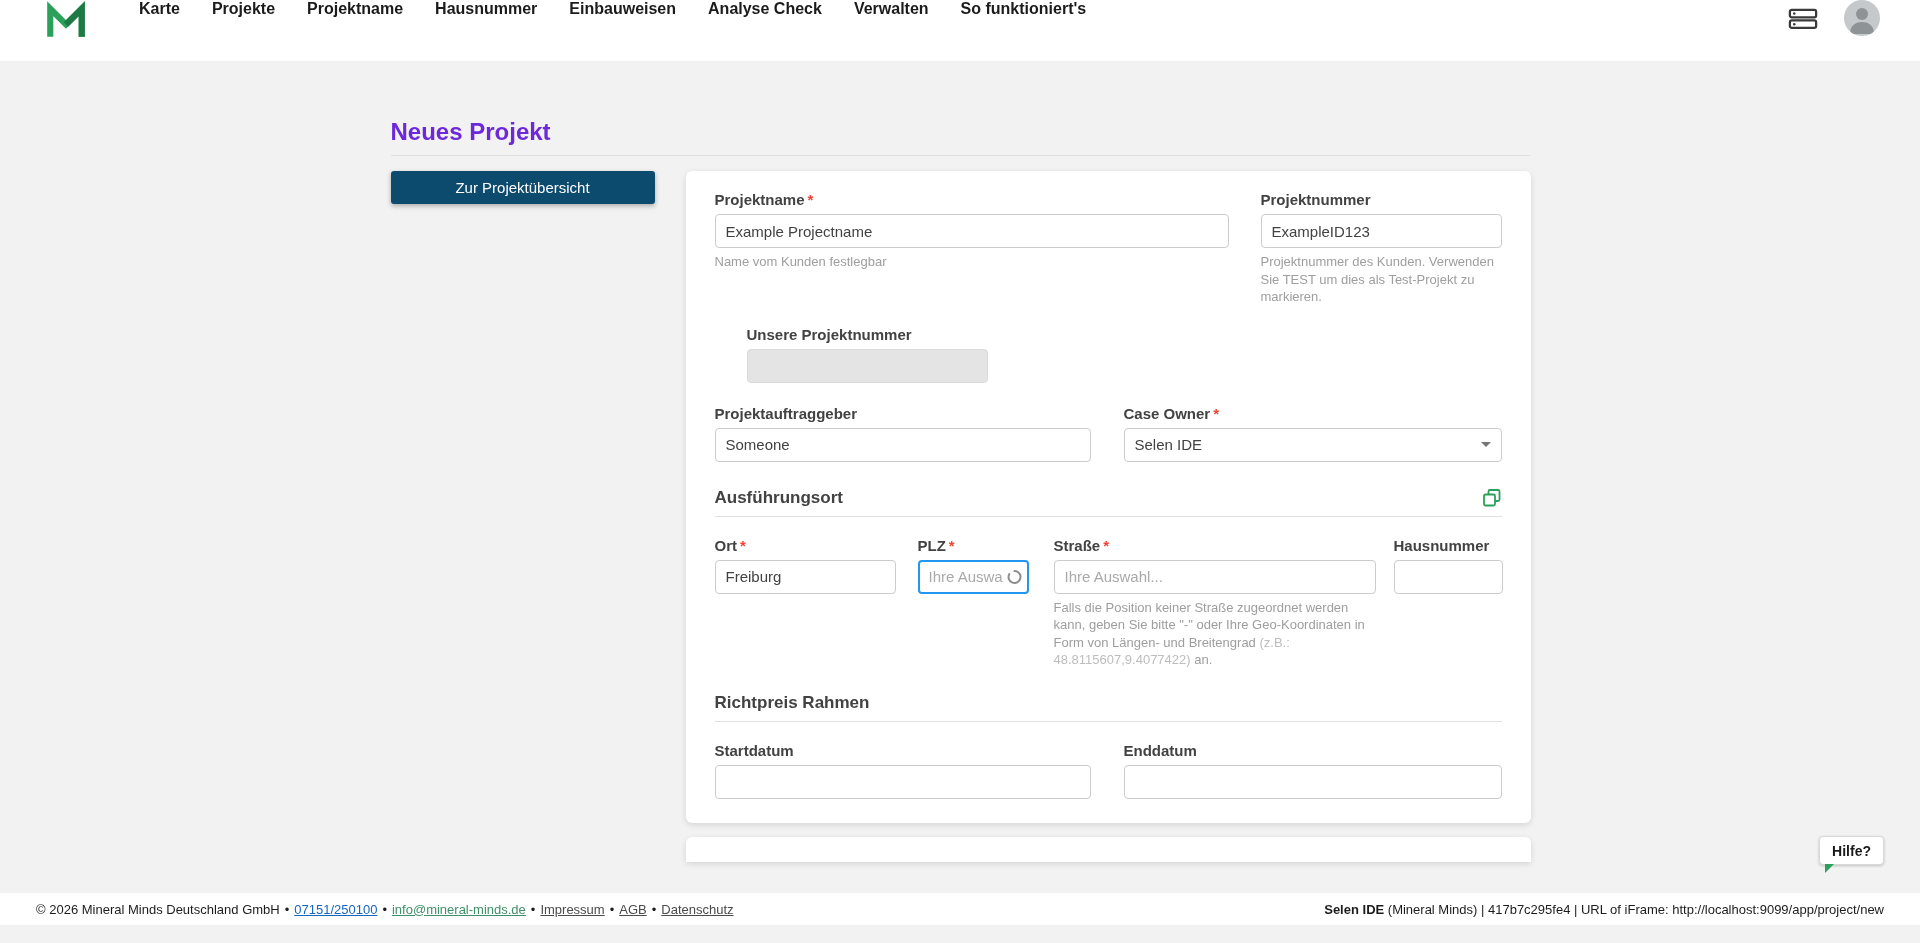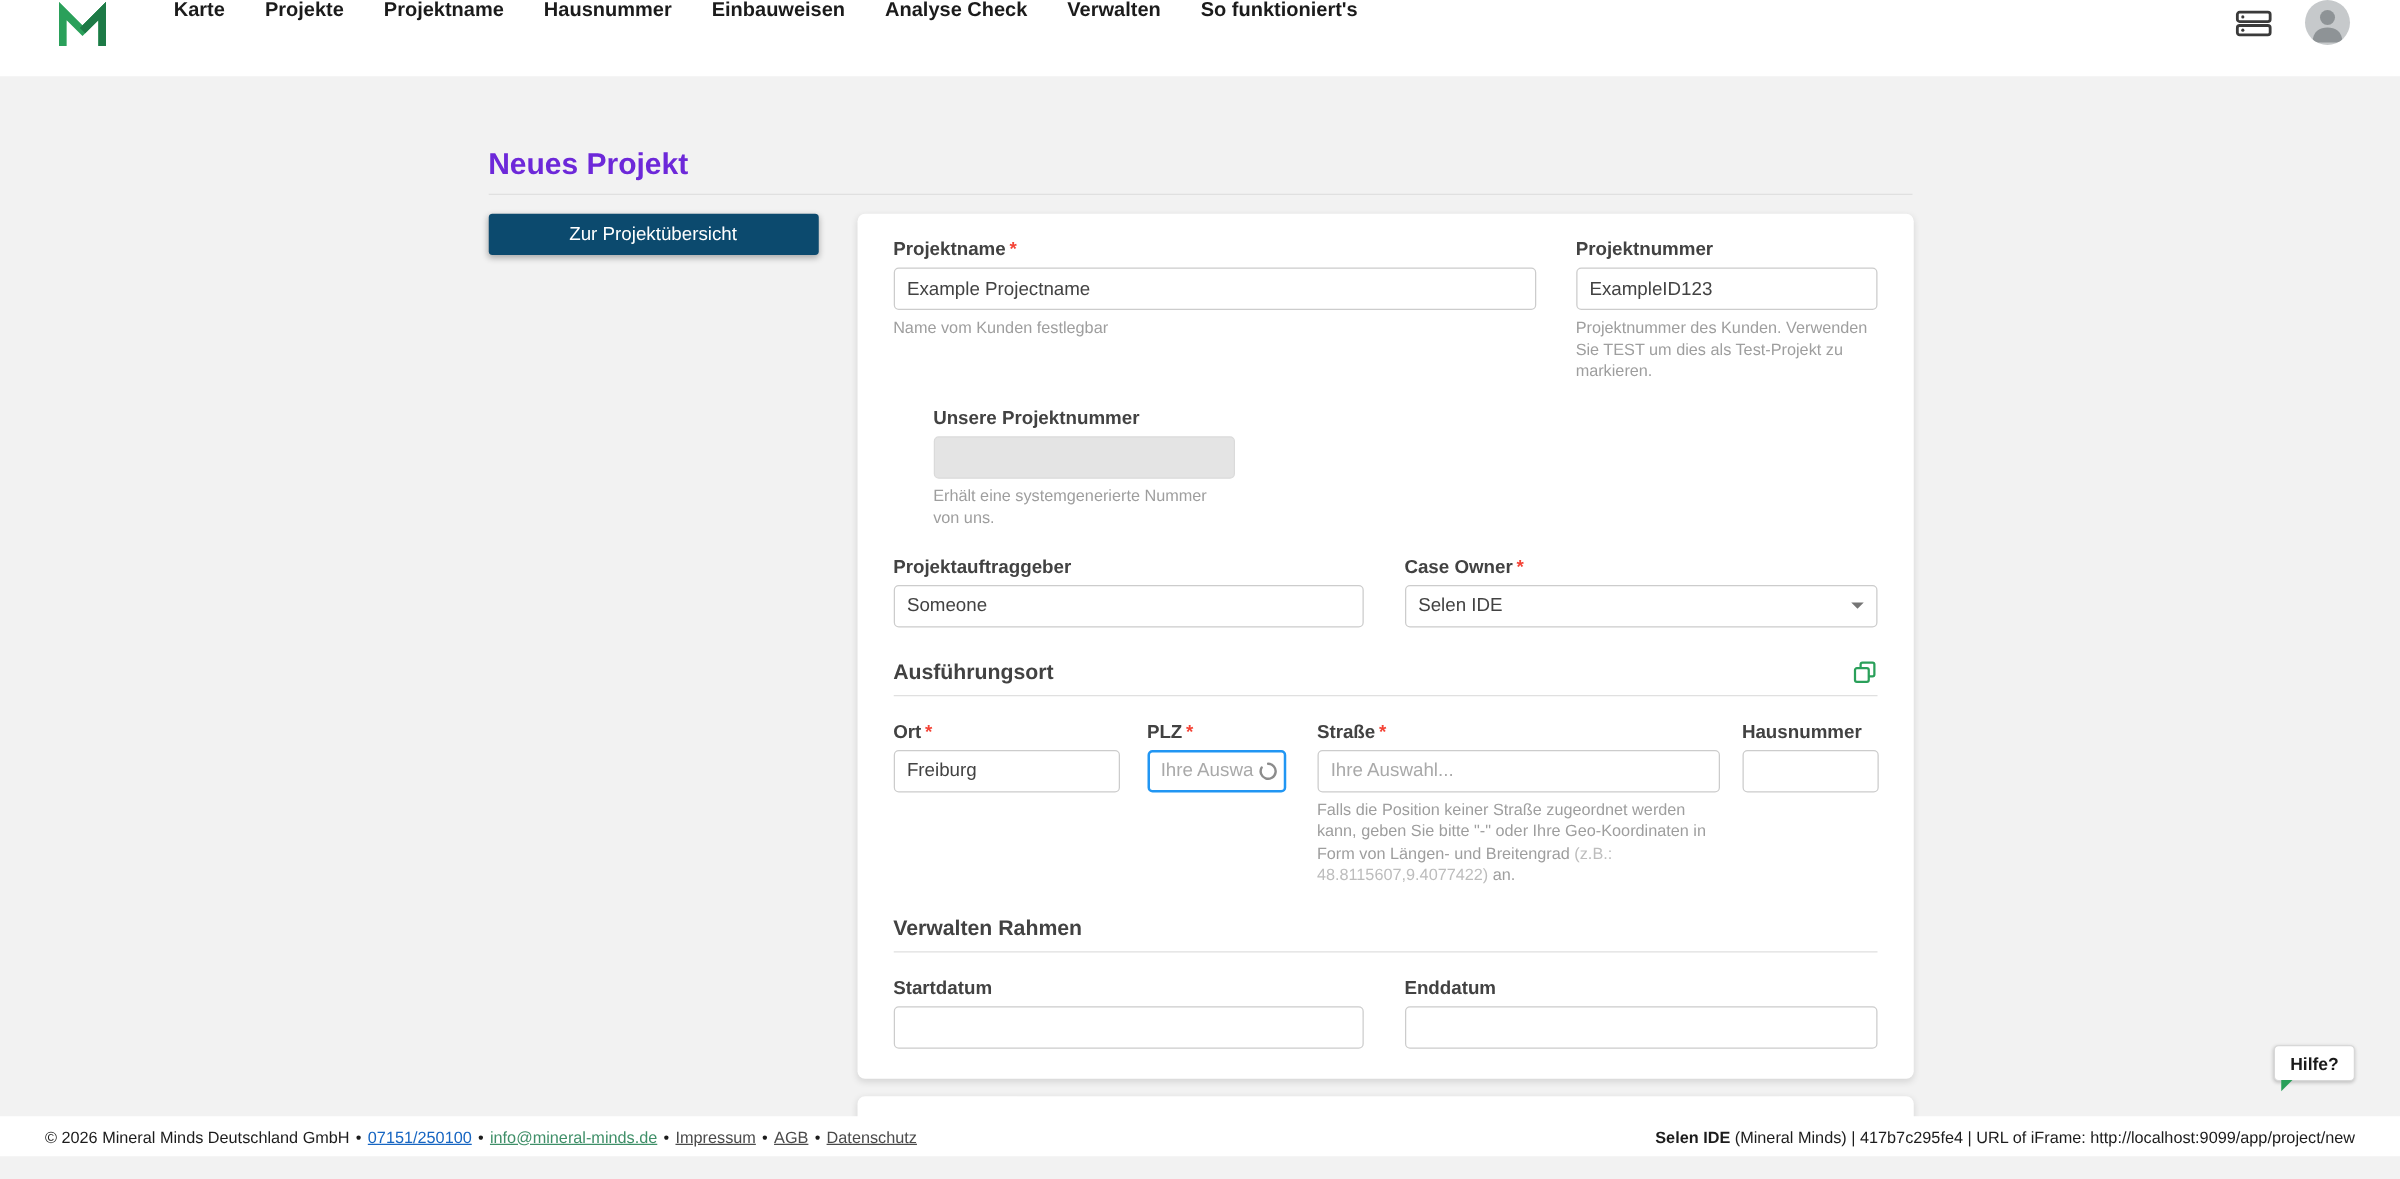--- a/index.html
+++ b/index.html
@@ -174,21 +174,20 @@
             <label class="field-label">Projektnummer</label>
             <input class="text-input" type="text" value="ExampleID123" style="">
             <div class="helper">Projektnummer des Kunden. Verwenden Sie TEST um dies als Test-Projekt zu markieren.</div>
           </div>
         </div>
 
         <div class="form-row row-2">
           <div class="col-side">
             <label class="field-label">Unsere Projektnummer</label>
             <input class="text-input" type="text" disabled="" value="" style="">
-            <div class="helper">Erhält eine systemgenerierte Nummer von uns.</div>
           </div>
         </div>
 
         <div class="form-row row-3">
           <div class="col-half-a">
             <label class="field-label">Projektauftraggeber</label>
             <input class="text-input" type="text" value="Someone" style="">
           </div>
           <div class="col-half-b">
             <label class="field-label"><span>Case Owner</span><span class="req">*</span></label>
@@ -231,21 +230,21 @@
             <input class="text-input" type="text" placeholder="Ihre Auswahl..." style="">
             <div class="helper"><span>Falls die Position keiner Straße zugeordnet werden kann, geben Sie bitte "-" oder Ihre Geo-Koordinaten in Form von Längen- und Breitengrad </span><span class="lighter">(z.B.: 48.8115607,9.4077422)</span><span> an.</span></div>
           </div>
           <div class="col-haus">
             <label class="field-label">Hausnummer</label>
             <input class="text-input" type="text" value="" style="">
           </div>
         </div>
 
         <div class="section-head">
-          <span class="section-title">Verwalten Rahmen</span>
+          <span class="section-title">Richtpreis Rahmen</span>
         </div>
         <div class="section-divider"></div>
 
         <div class="form-row">
           <div class="col-half-a">
             <label class="field-label">Startdatum</label>
             <input class="text-input" type="text" value="" style="">
           </div>
           <div class="col-half-b">
             <label class="field-label">Enddatum</label>

